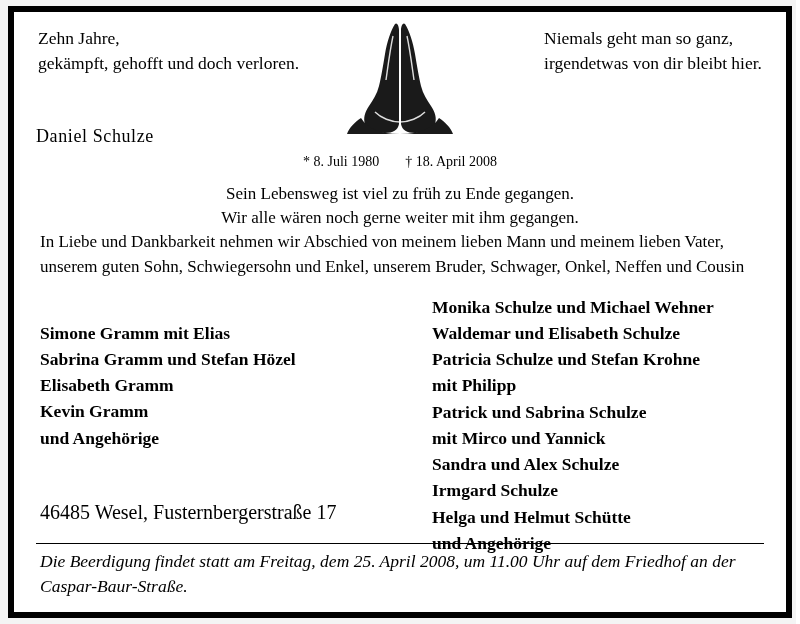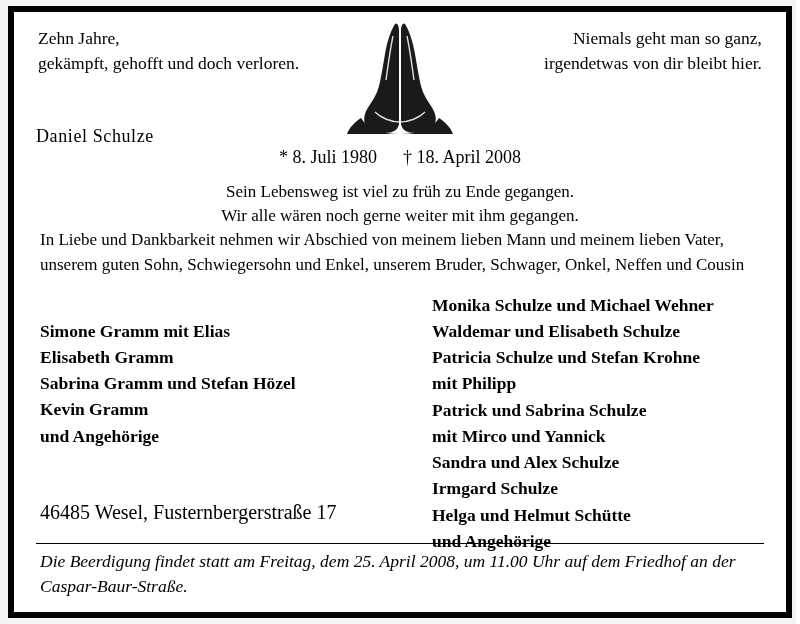--- a/index.html
+++ b/index.html
@@ -44,41 +44,42 @@
     height: 96px;
   }
   .quote {
     position: absolute;
     top: 0;
     font-size: 17.5px;
     line-height: 1.45;
     white-space: pre-line;
   }
   .quote-left { left: 2px; text-align: left; }
-  .quote-right { right: 2px; text-align: right; }
+  .quote-right { right: 2px; text-align: left; }
 
   
   .hands {
     position: absolute;
     left: 50%;
     top: -6px;
     transform: translateX(-50%);
     width: 118px;
     height: 116px;
   }
 
   
   .name {
     font-size: 18px;
     letter-spacing: 0.6px;
     margin-top: 4px;
   }
   .dates {
     text-align: center;
-    font-size: 18px;
+    font-size: 14px;
+    margin-top: 7px;
   }
   .dates .sep { display: inline-block; width: 26px; }
 
   
   .verse {
     text-align: center;
     font-size: 17px;
     line-height: 1.42;
     margin-top: 12px;
     white-space: pre-line;
@@ -180,22 +181,22 @@
       </div>
 
       <div class="verse">Sein Lebensweg ist viel zu früh zu Ende gegangen.
 Wir alle wären noch gerne weiter mit ihm gegangen.</div>
 
       <div class="dedication">In Liebe und Dankbarkeit nehmen wir Abschied von meinem lieben Mann und meinem lieben Vater, unserem guten Sohn, Schwiegersohn und Enkel, unserem Bruder, Schwager, Onkel, Neffen und Cousin</div>
 
       <div class="mourners">
         <div class="col col-left">
           <div>Simone Gramm mit Elias</div>
+          <div>Sabrina Gramm und Stefan Hözel</div>
           <div>Elisabeth Gramm</div>
-          <div>Sabrina Gramm und Stefan Hözel</div>
           <div>Kevin Gramm</div>
           <div>und Angehörige</div>
         </div>
         <div class="col col-right">
           <div>Monika Schulze und Michael Wehner</div>
           <div>Waldemar und Elisabeth Schulze</div>
           <div>Patricia Schulze und Stefan Krohne</div>
           <div>mit Philipp</div>
           <div>Patrick und Sabrina Schulze</div>
           <div>mit Mirco und Yannick</div>

